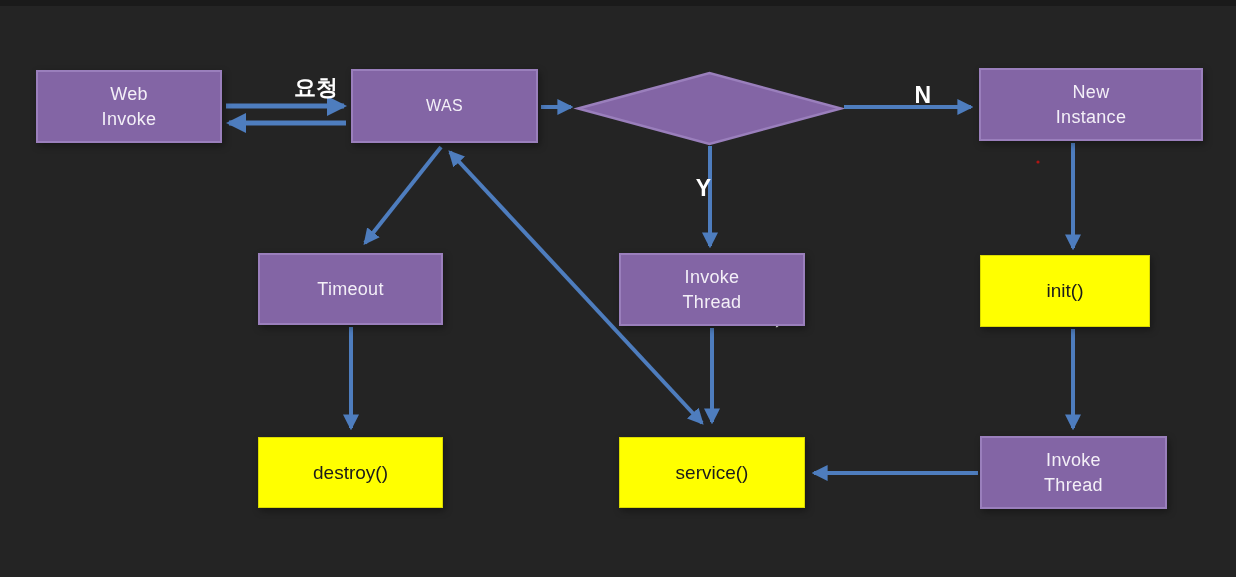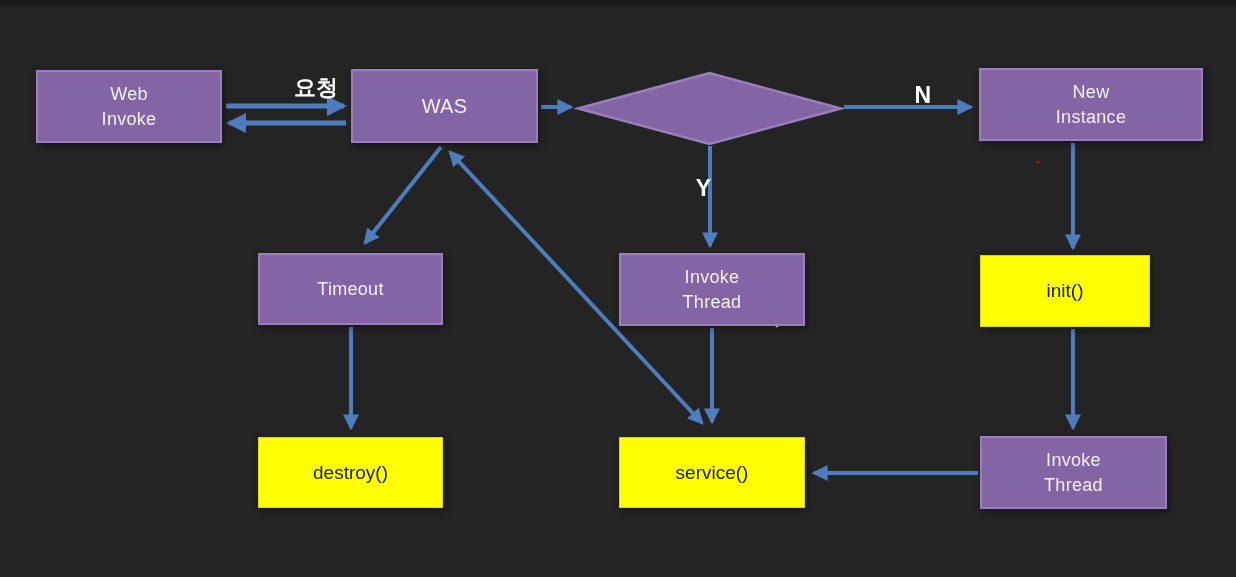--- a/index.html
+++ b/index.html
@@ -32,21 +32,21 @@
     border:2px solid var(--node-purple-border);
     box-shadow:2px 3px 7px rgba(0,0,0,.35);
     color:var(--text-light);font-size:18px;letter-spacing:.3px;
   }
   .yellow{
     background:var(--node-yellow);
     border:1px solid var(--node-yellow-border);
     box-shadow:2px 3px 7px rgba(0,0,0,.35);
     color:var(--text-dark);font-size:19px;
   }
-  .lg{font-size:20px;}
+  .lg{font-size:16px;}
   .node-label{white-space:pre-line;line-height:1.35;}
   .diamond-label{
     position:absolute;display:flex;align-items:center;justify-content:center;
     color:var(--text-light);font-size:18.5px;text-align:center;
   }
   .edge-label{
     position:absolute;color:var(--label-white);font-weight:bold;
     font-size:22px;text-align:right;
   }
   .edge-label.small{font-size:23px;}

